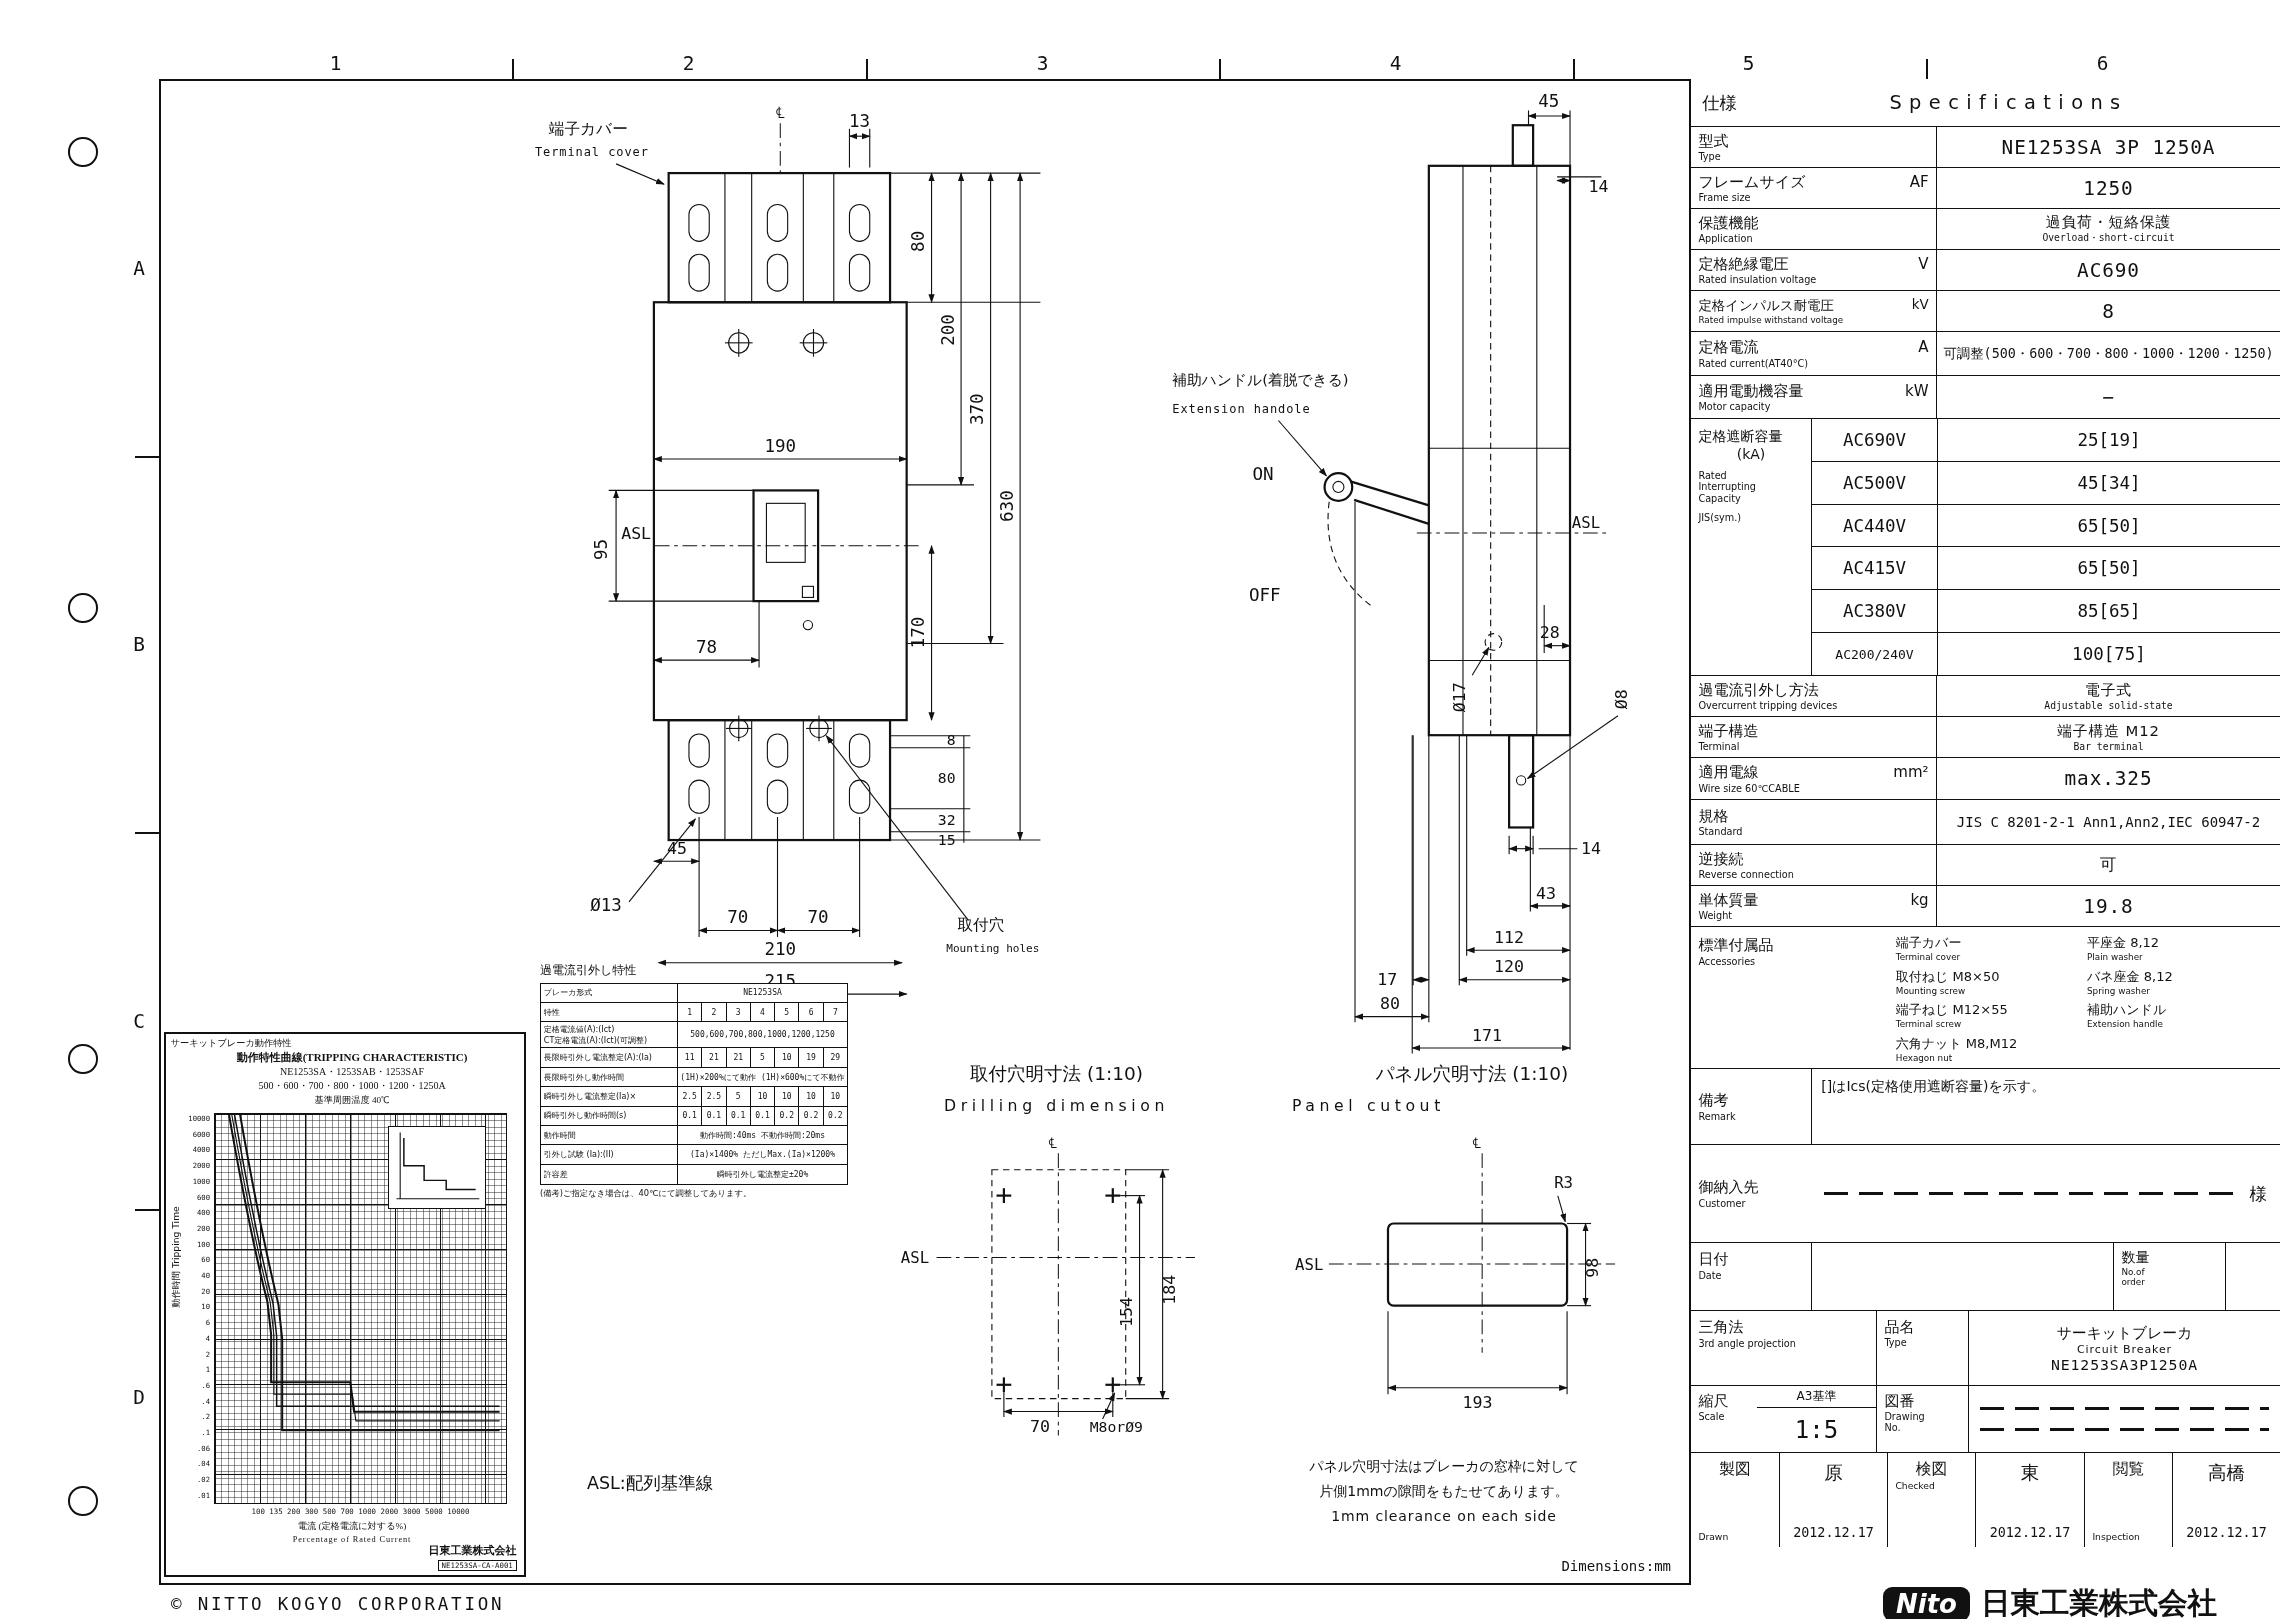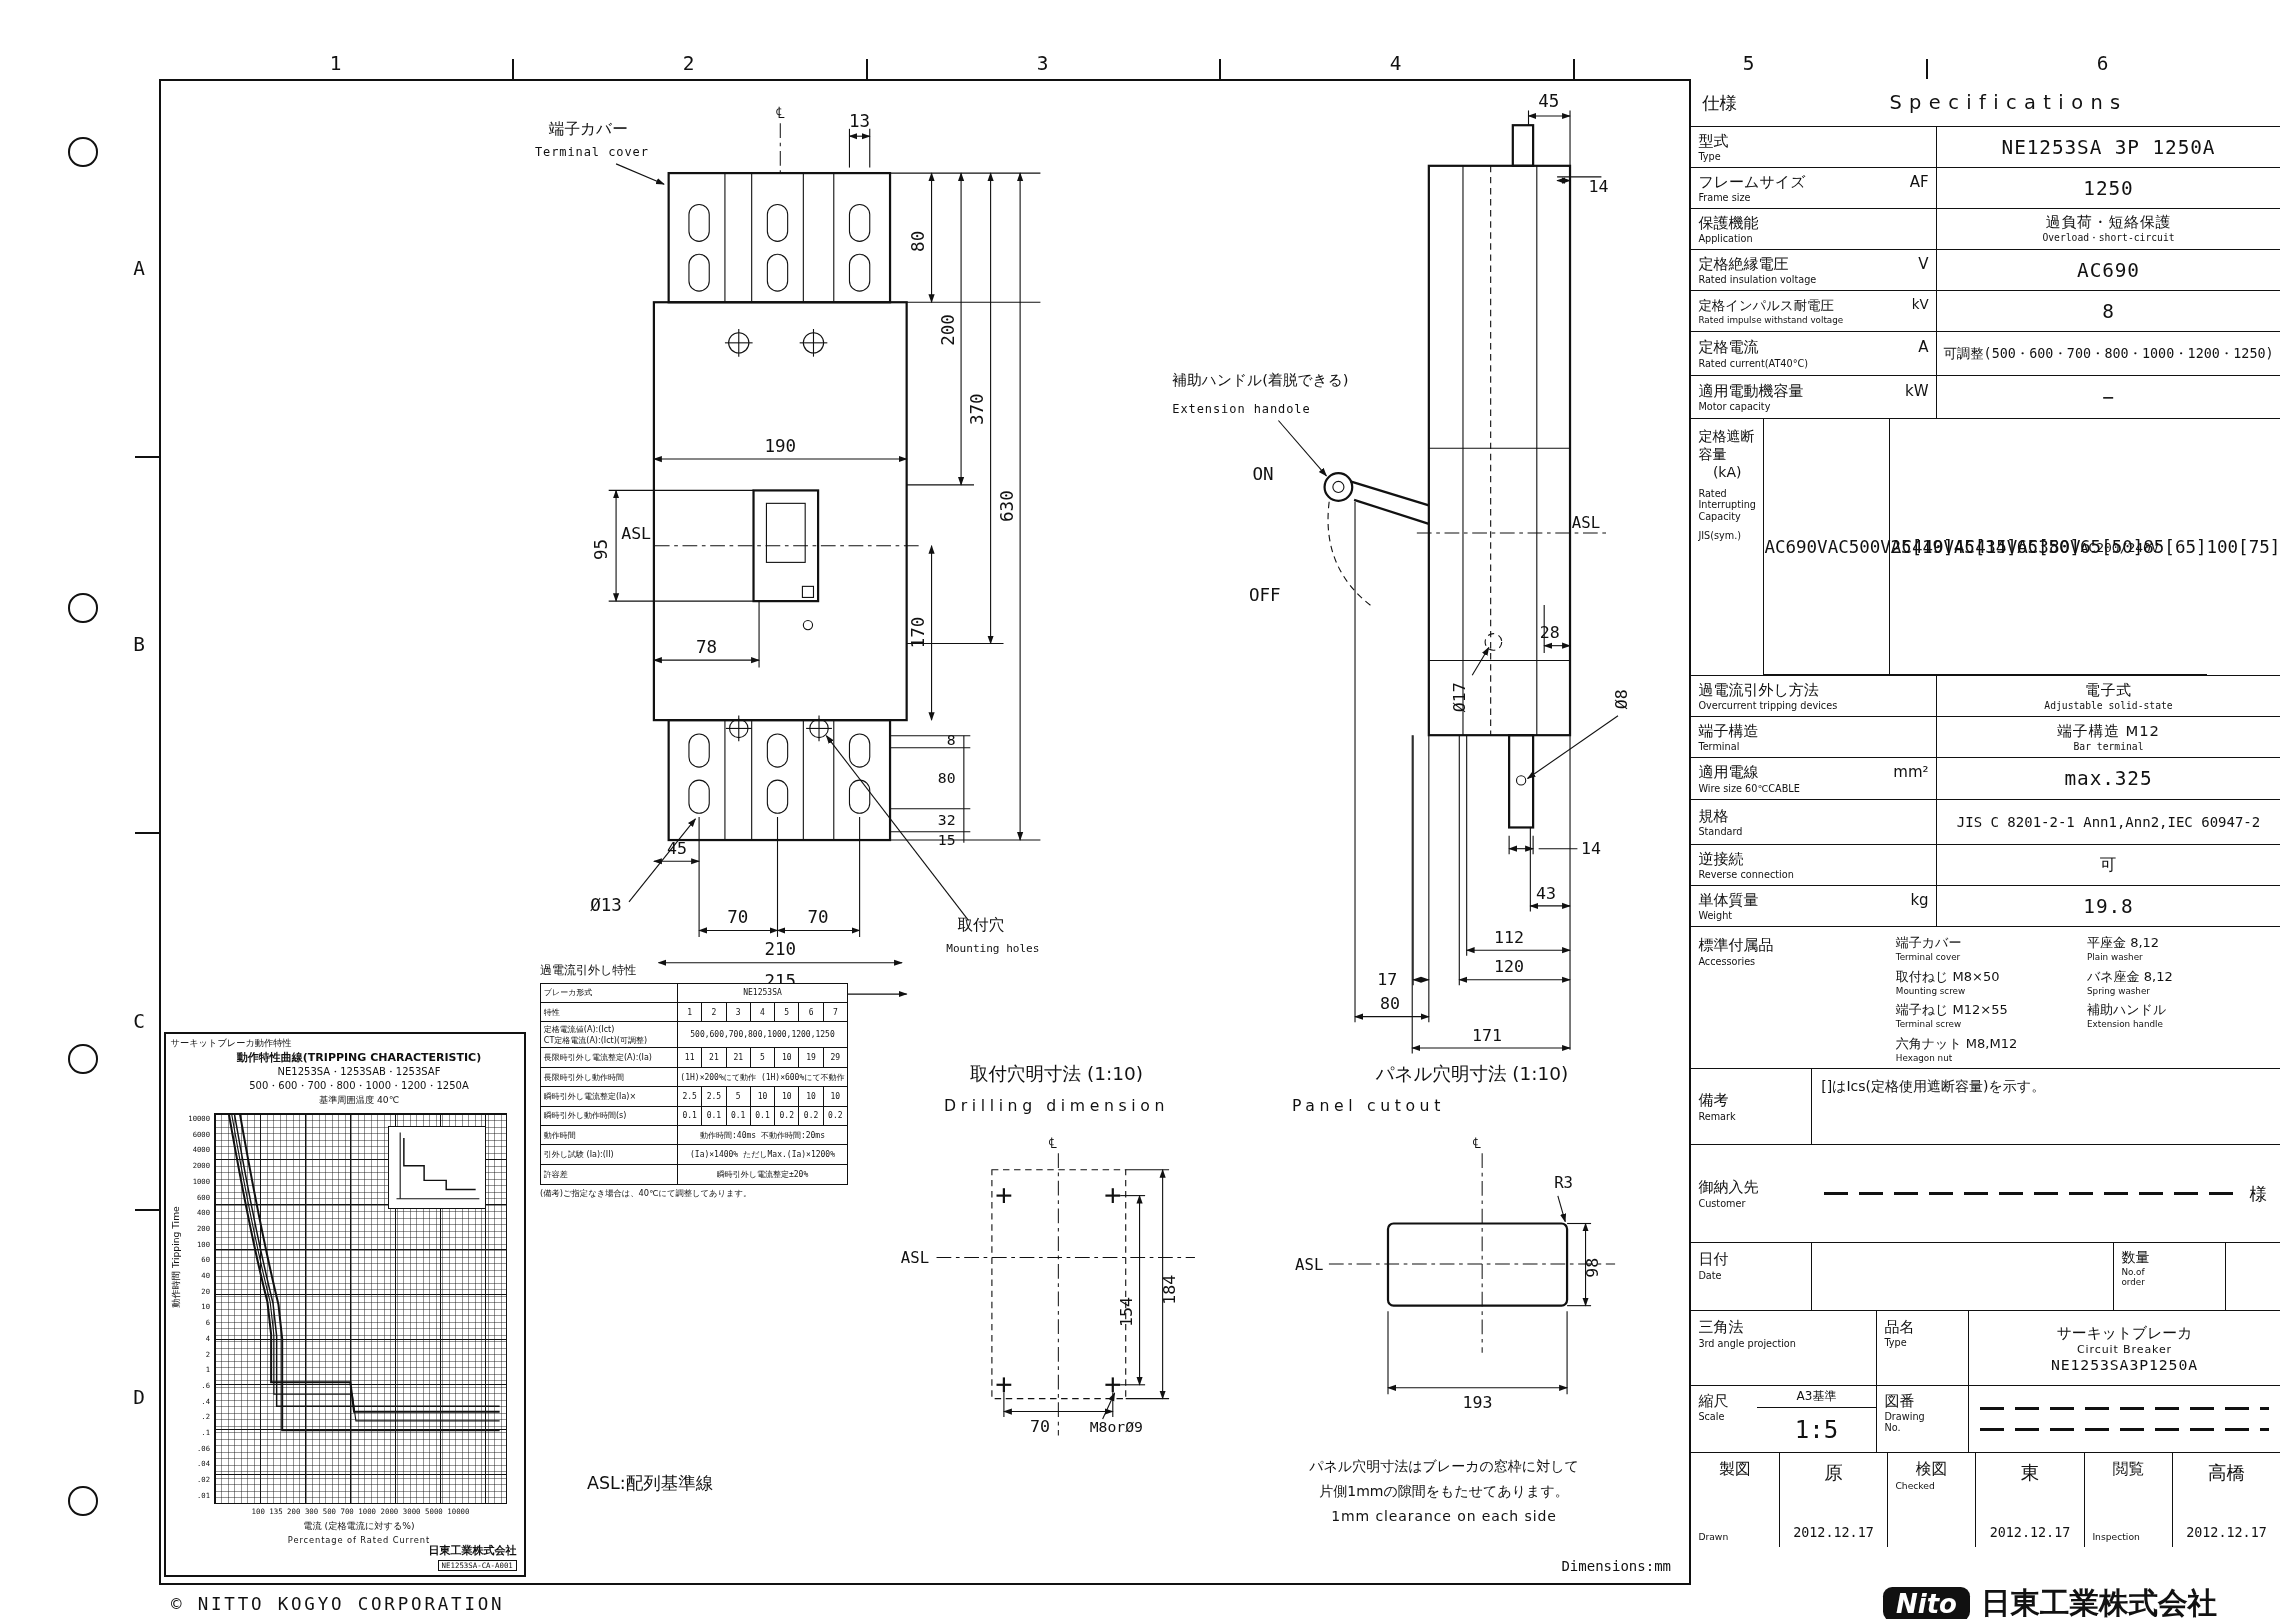--- a/index.html
+++ b/index.html
@@ -23,32 +23,32 @@
 
   
   .chart { position:absolute; left:164px; top:1032px; width:362px; height:545px; border:2.3px solid #111; background:#fff; font-family:"DejaVu Sans","Liberation Sans",sans-serif; }
   .grid { position:absolute; left:48px; top:79px; width:293px; height:391px; border:1.5px solid #111;
     background:
       repeating-linear-gradient(to right, #111 0 0.9px, transparent 0.9px 45px),
       repeating-linear-gradient(to bottom, #111 0 0.9px, transparent 0.9px 45px),
       repeating-linear-gradient(to right, rgba(17,17,17,.45) 0 0.9px, transparent 0.9px 6.5px),
       repeating-linear-gradient(to bottom, rgba(17,17,17,.45) 0 0.9px, transparent 0.9px 6.5px);
   }
-  .ctxt { position:absolute; left:12px; width:362px; text-align:center; }
+  .ctxt { position:absolute; left:5px; width:362px; text-align:center;font-family:Liberation Serif, serif; }
 
   
   .spec { position:absolute; left:1689px; top:79px; width:591px; height:1506px; border-left:2.8px solid #111; background:#fff; }
   .srow { display:flex; border-bottom:1.8px solid #111; align-items:stretch; }
   .lab { width:245px; padding:2.8px 7.4px; display:flex; flex-direction:column; justify-content:center; }
   .ljp { font-size:15px; display:flex; justify-content:space-between; white-space:nowrap; }
   .len { font-size:9.7px; white-space:nowrap; margin-top:0.9px; }
   .val { flex:1; border-left:1.8px solid #111; display:flex; flex-direction:column; align-items:center; justify-content:center; font-family:"DejaVu Sans Mono","Liberation Mono",monospace; font-size:19.4px; letter-spacing:0.9px; text-align:center; }
   .vjp { font-size:14.8px; font-family:"DejaVu Sans","Liberation Sans",sans-serif; }
   .ven { font-size:9.7px; letter-spacing:0; }
-  .subcol { display:flex; flex-direction:row; border-left:1.8px solid #111; }
+  .subcol { display:flex; flex-direction:column; border-left:1.8px solid #111; }
   .subcol > div { flex:1; border-bottom:1.8px solid #111; display:flex; align-items:center; justify-content:center; font-family:"DejaVu Sans Mono","Liberation Mono",monospace; font-size:17.5px; }
   .subcol > div:last-child { border-bottom:none; }
   .ai { margin-bottom:5.5px; }
   .aijp { font-size:13px; white-space:nowrap; }
   .aien { font-size:8.8px; white-space:nowrap; }
   .dashline { height:2.8px; background:repeating-linear-gradient(to right,#111 0 24px,transparent 24px 35px); }
 
   
   .ttab { border:1.5px solid #111; font-size:8px; margin-top:3.7px; background:#fff; }
   .tr { display:flex; border-bottom:0.9px solid #111; min-height:19.4px; align-items:stretch; }

